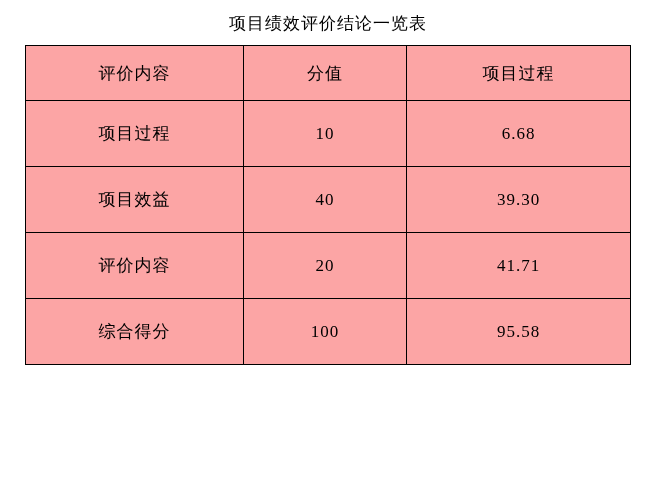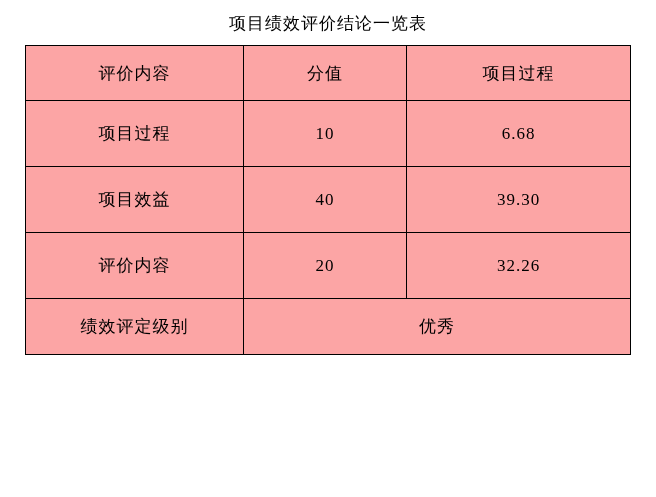--- a/index.html
+++ b/index.html
@@ -89,24 +89,25 @@
 
       <tr class="data-row">
         <td>项目效益</td>
         <td class="num">40</td>
         <td class="num">39.30</td>
       </tr>
 
       <tr class="data-row">
         <td>评价内容</td>
         <td class="num">20</td>
-        <td class="num">32.26</td>
+        <td class="num">41.71</td>
       </tr>
 
+      <tr class="total-row">
+        <td>综合得分</td>
+        <td class="num">100</td>
+        <td class="num">95.58</td>
+      </tr>
 
-      <tr class="grade-row">
-        <td>绩效评定级别</td>
-        <td colspan="2">优秀</td>
-      </tr>
     </tbody>
   </table>
 
 </div>
 
 </body></html>

